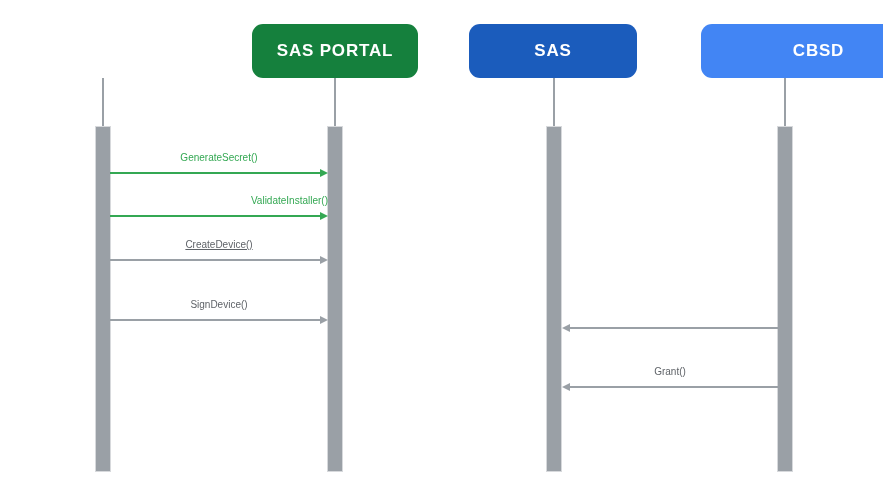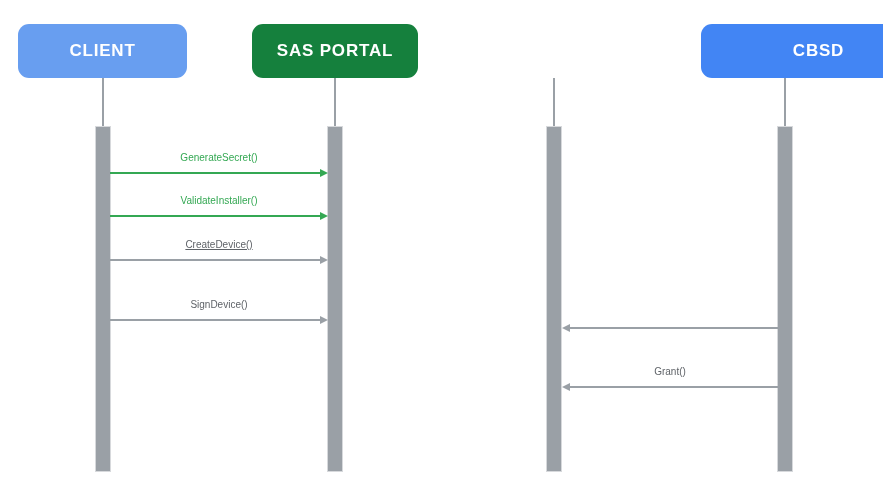--- a/index.html
+++ b/index.html
@@ -101,22 +101,22 @@
     border-bottom: 4px solid transparent;
   }
   .arrow-right .msg-head { right: 0; border-left-width: 8px; border-left-style: solid; }
   .arrow-left  .msg-head { left: 0;  border-right-width: 8px; border-right-style: solid; }
 </style>
 </head>
 <body>
 
 <div class="diagram">
 
-  <div class="actor-box actor-client" style="background-color: rgb(104, 158, 240); color: rgb(255, 255, 255);">CLIENT</div>
   <div class="actor-box actor-sas-portal" style="background-color: #15803d; color: rgb(255, 255, 255);">SAS PORTAL</div>
+  <div class="actor-box actor-sas" style="background-color: rgb(27, 92, 188); color: rgb(255, 255, 255);">SAS</div>
   <div class="actor-box actor-cbsd" style="background-color: rgb(66, 133, 244); color: rgb(255, 255, 255); padding-left: 33px;">CBSD</div>
 
   <div class="lifeline-stub stub-client" style="background-color: rgb(154, 160, 166);"></div>
   <div class="lifeline-stub stub-sas-portal" style="background-color: rgb(154, 160, 166);"></div>
   <div class="lifeline-stub stub-sas" style="background-color: rgb(154, 160, 166);"></div>
   <div class="lifeline-stub stub-cbsd" style="background-color: rgb(154, 160, 166);"></div>
 
   <div class="activation-bar bar-client" style="background-color: rgb(154, 160, 166);"></div>
   <div class="activation-bar bar-sas-portal" style="background-color: rgb(154, 160, 166);"></div>
   <div class="activation-bar bar-sas" style="background-color: rgb(154, 160, 166);"></div>
@@ -124,21 +124,21 @@
 
   <div class="message msg-left-group msg-0">
     <div class="msg-label" style="color: rgb(52, 168, 83);">GenerateSecret()</div>
     <div class="msg-arrow arrow-right">
       <div class="msg-line" style="background-color: rgb(52, 168, 83);"></div>
       <div class="msg-head" style="border-left-color: rgb(52, 168, 83);"></div>
     </div>
   </div>
 
   <div class="message msg-left-group msg-1">
-    <div class="msg-label" style="color: rgb(52, 168, 83);">ValidateInstaller()</div>
+    <div class="msg-label" style="color: rgb(52, 168, 83); text-align: right;">ValidateInstaller()</div>
     <div class="msg-arrow arrow-right">
       <div class="msg-line" style="background-color: rgb(52, 168, 83);"></div>
       <div class="msg-head" style="border-left-color: rgb(52, 168, 83);"></div>
     </div>
   </div>
 
   <div class="message msg-left-group msg-2">
     <div class="msg-label" style="color: rgb(95, 99, 104); text-decoration: underline;">CreateDevice()</div>
     <div class="msg-arrow arrow-right">
       <div class="msg-line" style="background-color: rgb(154, 160, 166);"></div>

